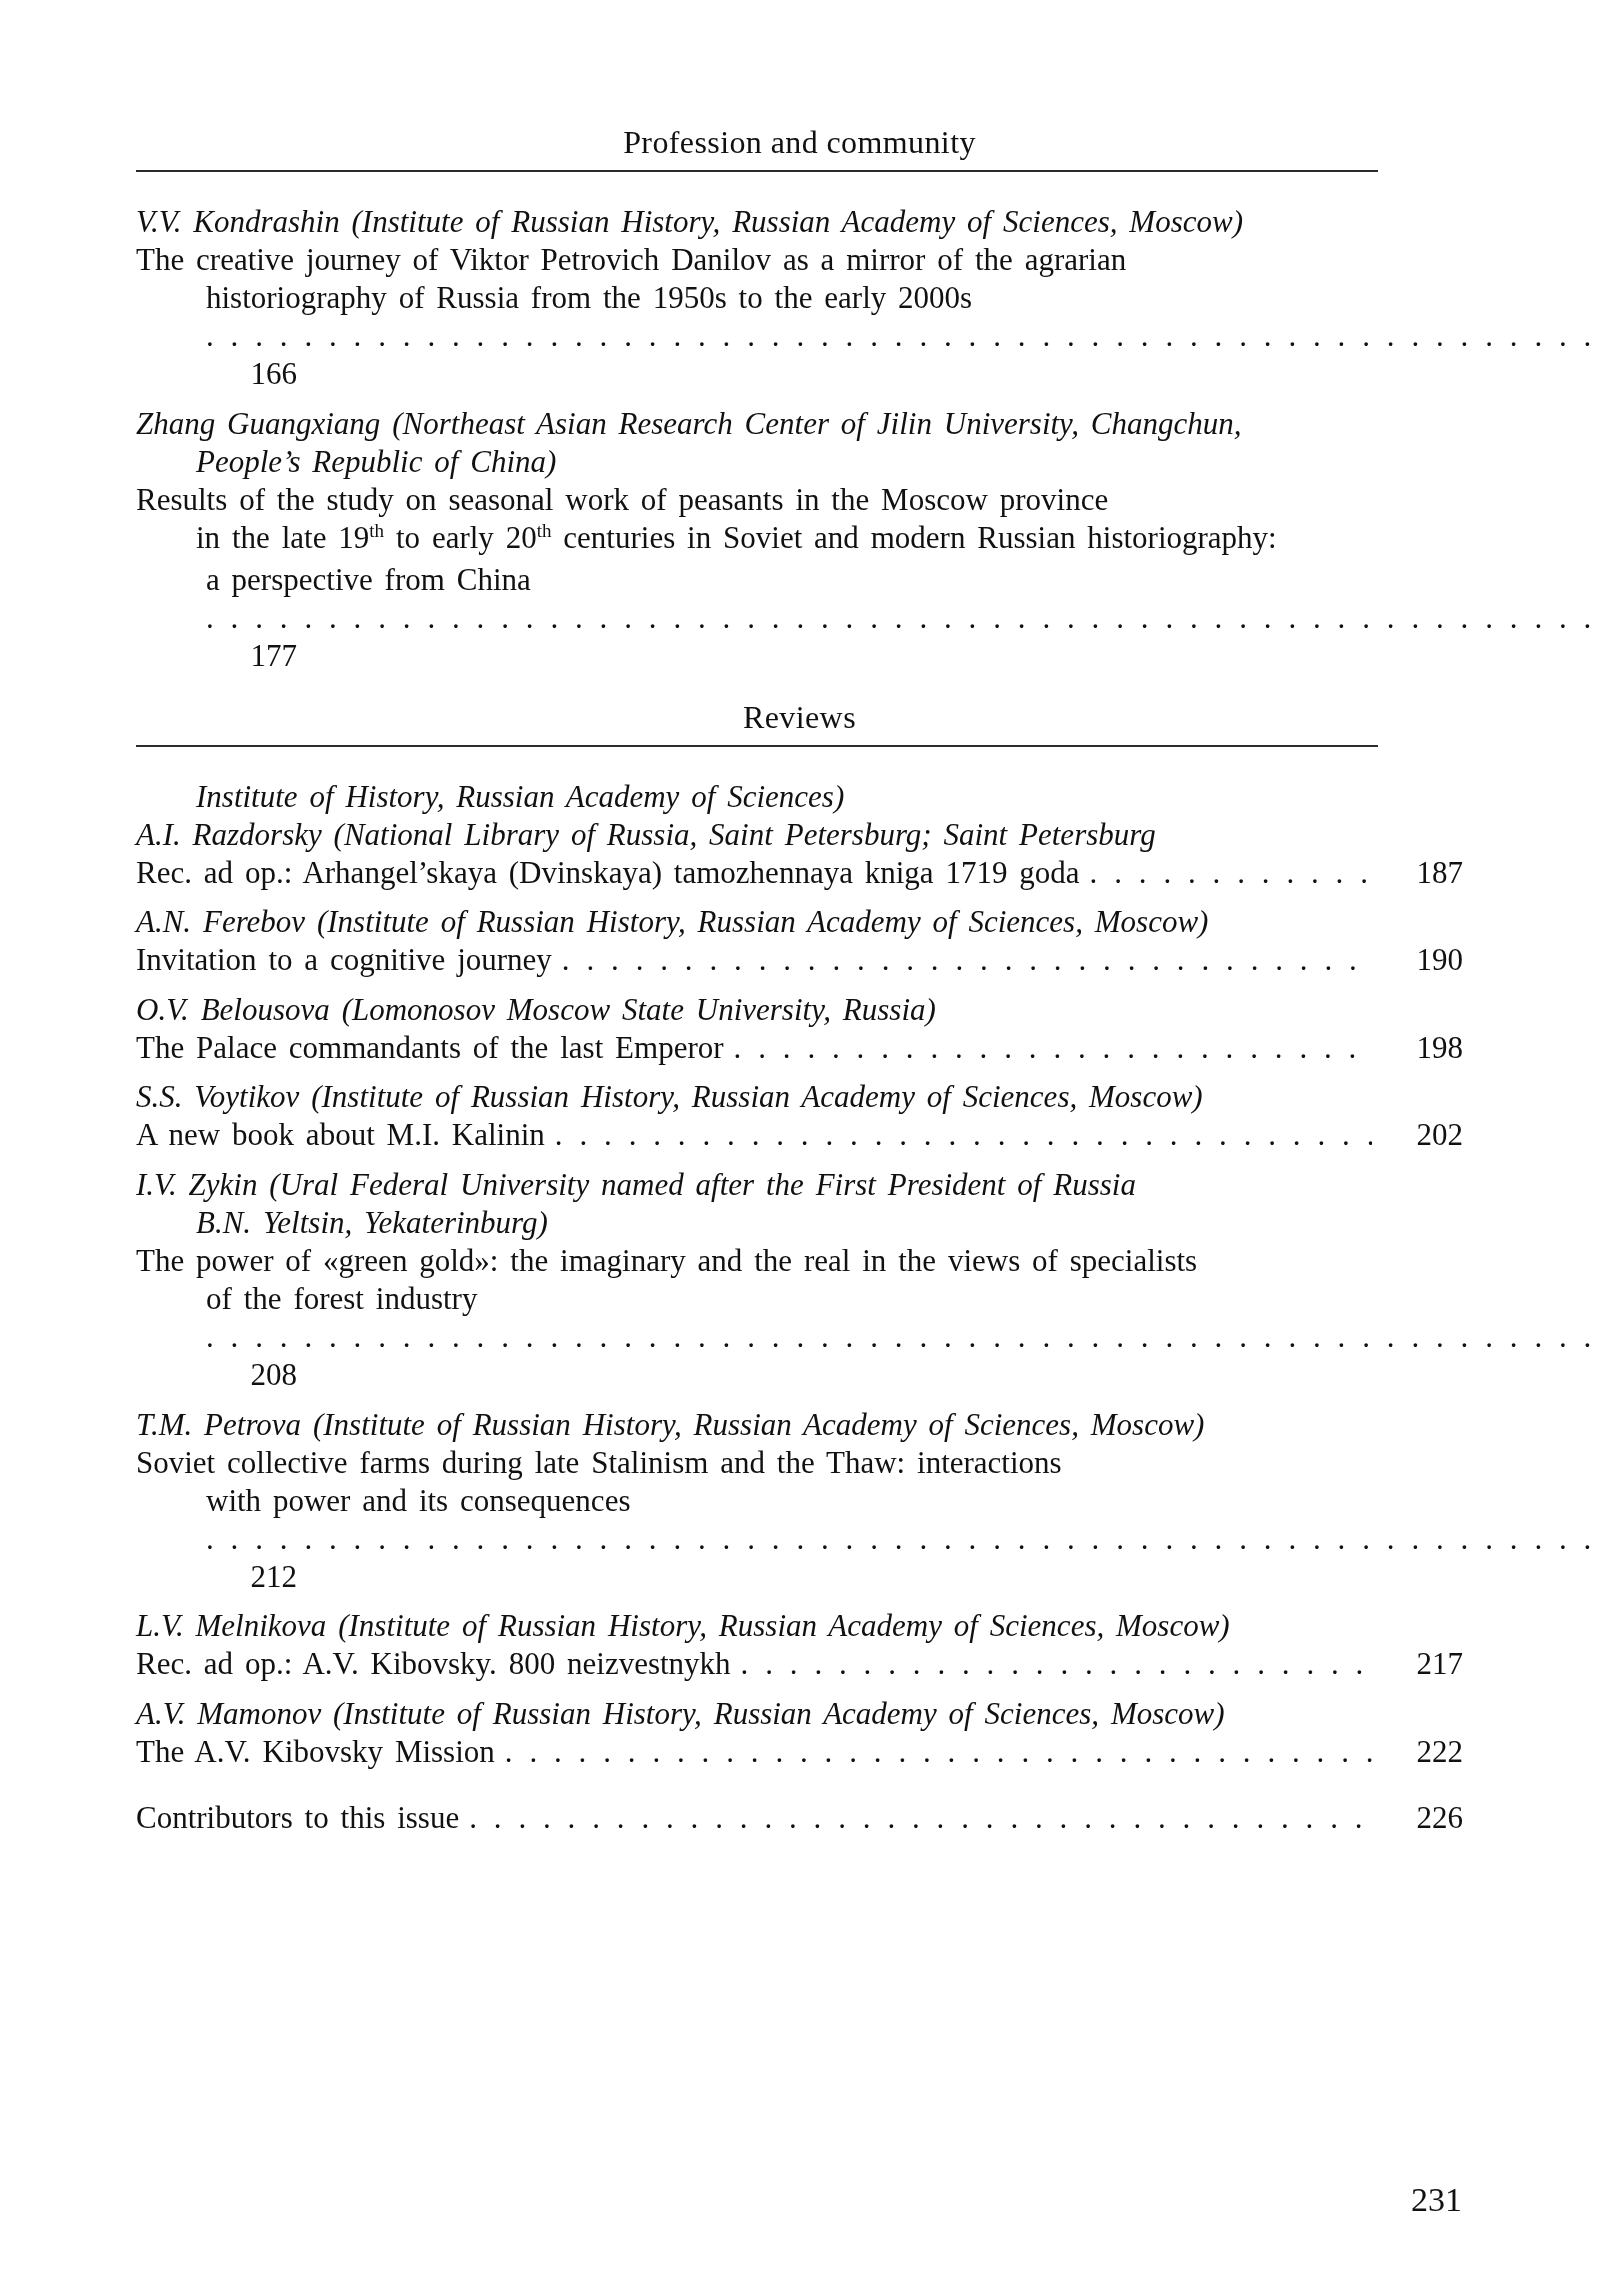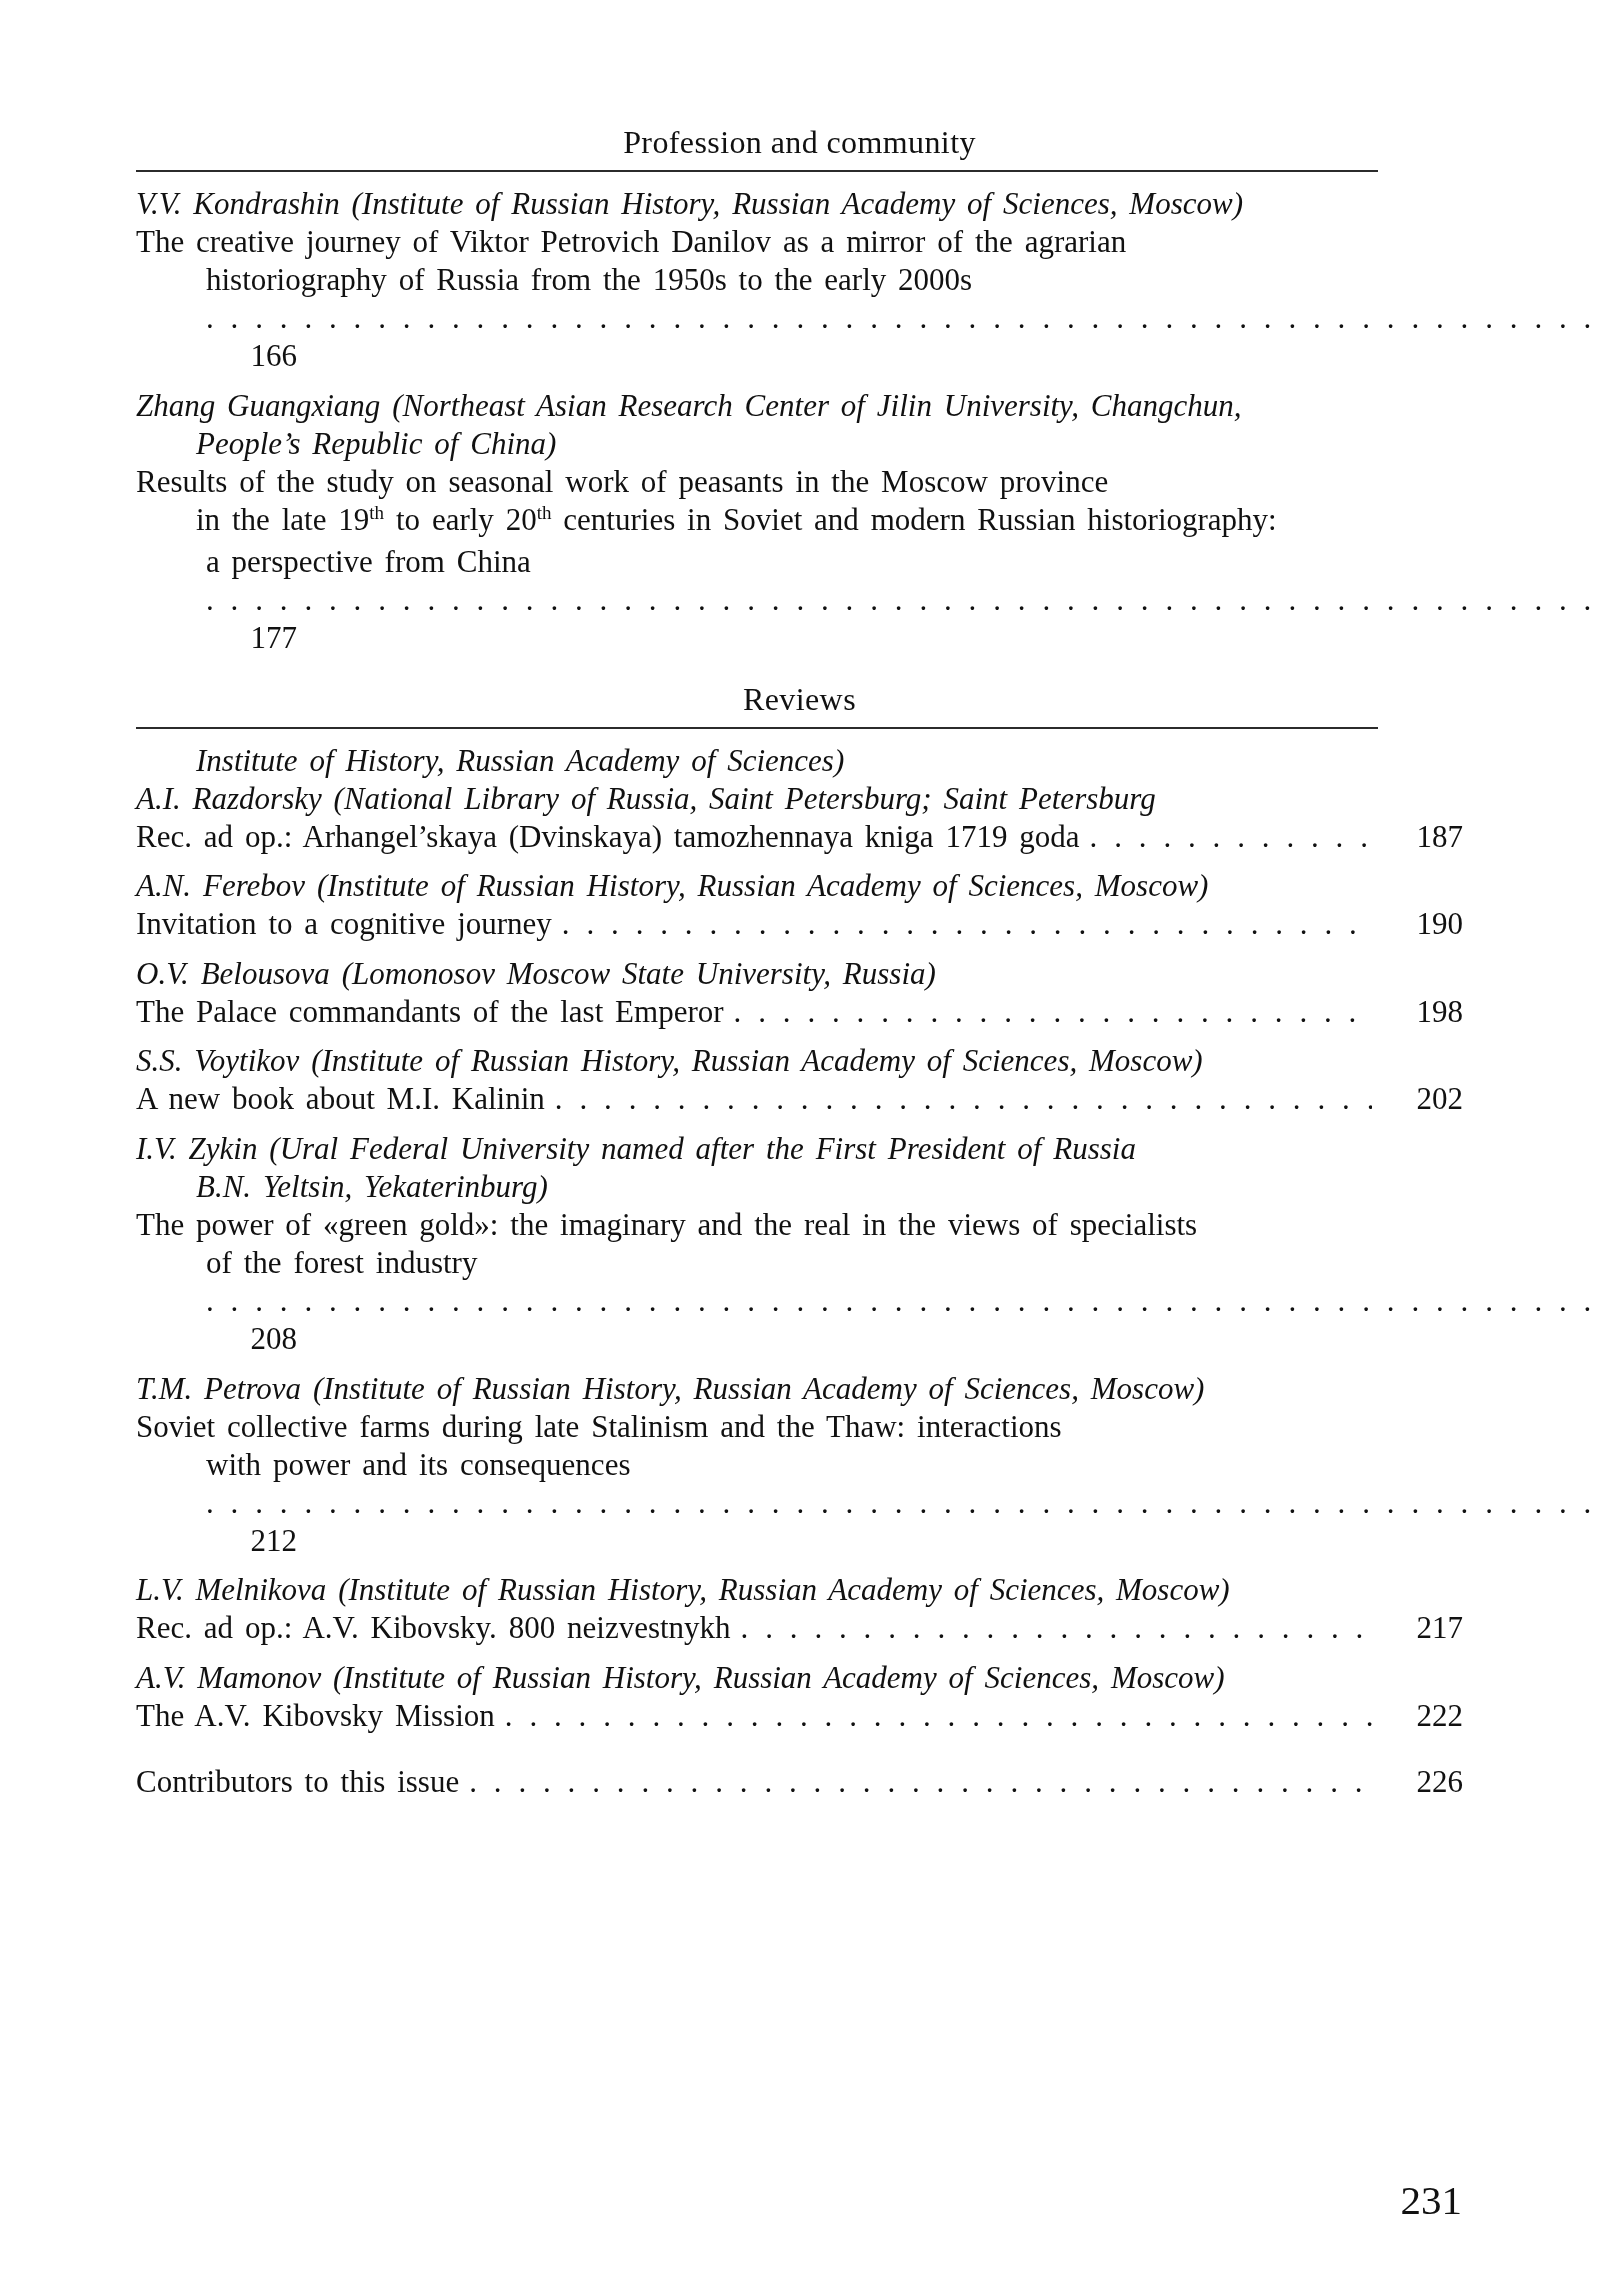--- a/index.html
+++ b/index.html
@@ -22,21 +22,21 @@
     font-size: 32px;
     line-height: 36px;
     letter-spacing: 0.4px;
   }
   .rule {
     height: 0;
     border-top: 2.5px solid #2b2b2b;
     margin-top: 10px;
     margin-right: 85px;
   }
-  .sec-body { padding-top: 13px; }
+  .sec-body { padding-top: 31px; }
   .entry + .entry { margin-top: 11.6px; }
   .a-line, .t-line, .dotline {
     font-size: 31px;
     line-height: 38px;
     white-space: nowrap;
     word-spacing: 4.1px;
   }
   .a-line { font-style: italic; }
   .indent { padding-left: 60px; flex-direction: column; }
   .dotline { display: flex; align-items: baseline; }
@@ -59,21 +59,21 @@
     position: relative;
     top: -10.7px;
     letter-spacing: 0;
   }
   .section-reviews { margin-top: 24px; }
   .contributors { margin-top: 28px; }
   .folio {
     position: absolute;
     right: 140px;
     bottom: 76px;
-    font-size: 41px;
+    font-size: 34px;
     line-height: 38px;
   }
 </style>
 </head>
 <body>
 
 <div class="content">
 
   <div>
     <div class="sec-head">Profession and community</div>

